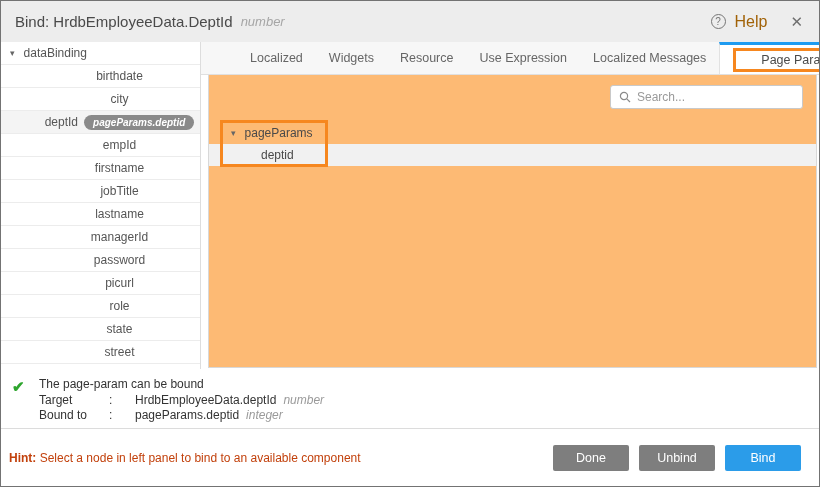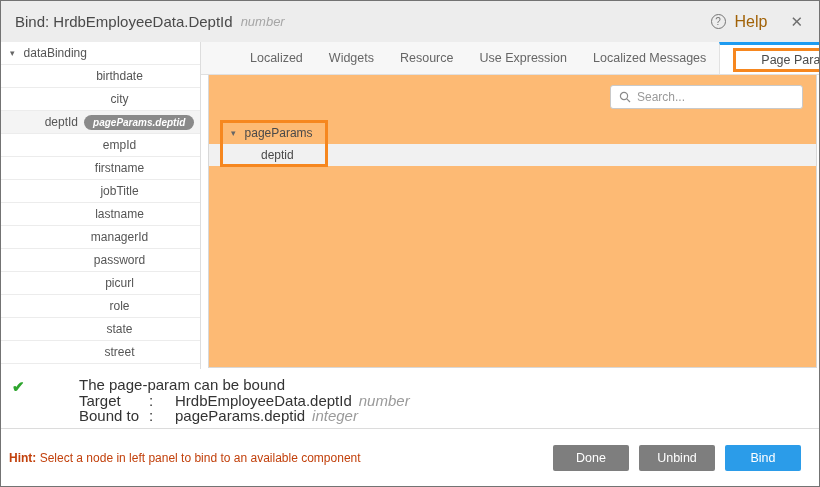--- a/index.html
+++ b/index.html
@@ -45,21 +45,21 @@
 
   .ptree { margin-top:47px; }
   .prow { height:22px; display:flex; align-items:center; font-size:12px; color:#4a4a4a; cursor:pointer; }
   .prow .arrow { font-size:9px; color:#666; margin:0 9px 0 22px; }
   .prow.child { padding-left:52px; background:#f1f1f1; }
   .anno-box { position:absolute; left:11px; top:45px; width:108px; height:47px; border:3px solid #f6871f; pointer-events:none; z-index:2; }
 
   
   .status { height:60px; border-bottom:1px solid #dcdcdc; position:relative; padding:8px 0 0 38px; background:#fff; }
   .check { position:absolute; left:11px; top:9px; color:#2ea52e; font-size:15px; font-weight:bold; }
-  .st-line { font-size:15px; color:#333; line-height:15.5px;margin-left:40px; }
+  .st-line { font-size:12px; color:#333; line-height:15.5px; }
   .st-lbl { display:inline-block; width:70px; }
   .st-colon { display:inline-block; width:26px; }
   .st-type { font-style:italic; color:#9a9a9a; margin-left:7px; }
 
   
   .footer { height:58px; display:flex; align-items:center; padding:0 18px 0 8px; background:#fff; }
   .hint { font-size:12px; color:#c2410c; }
   .hint b { font-weight:bold; }
   .btns { margin-left:auto; display:flex; gap:10px; }
   .btn { width:76px; height:26px; border:none; border-radius:2px; font-size:12.5px; color:#fff;

